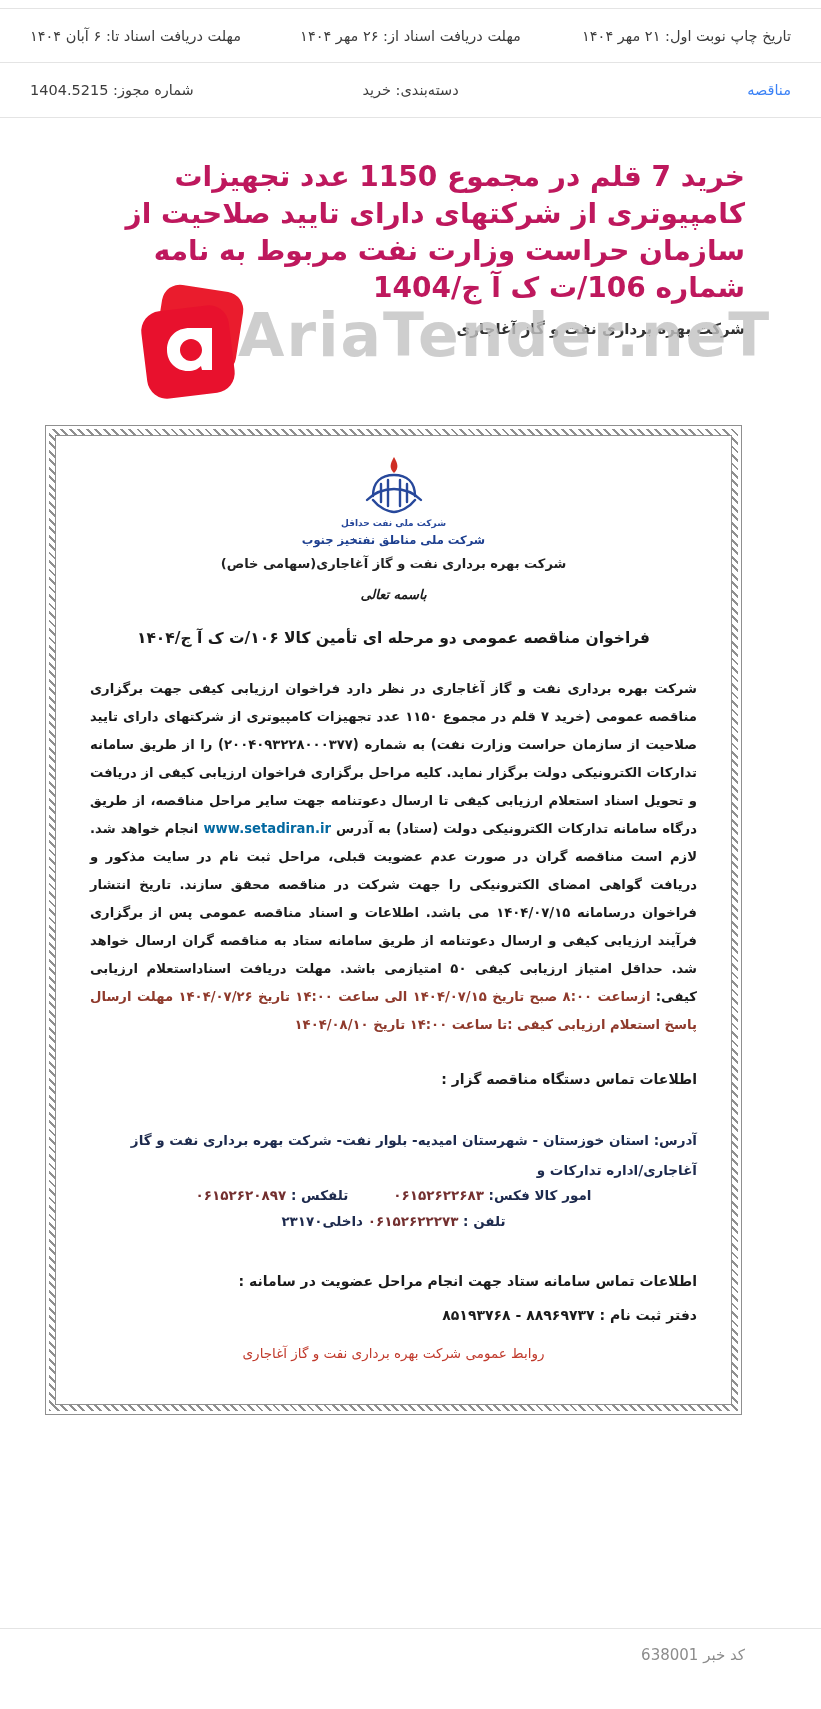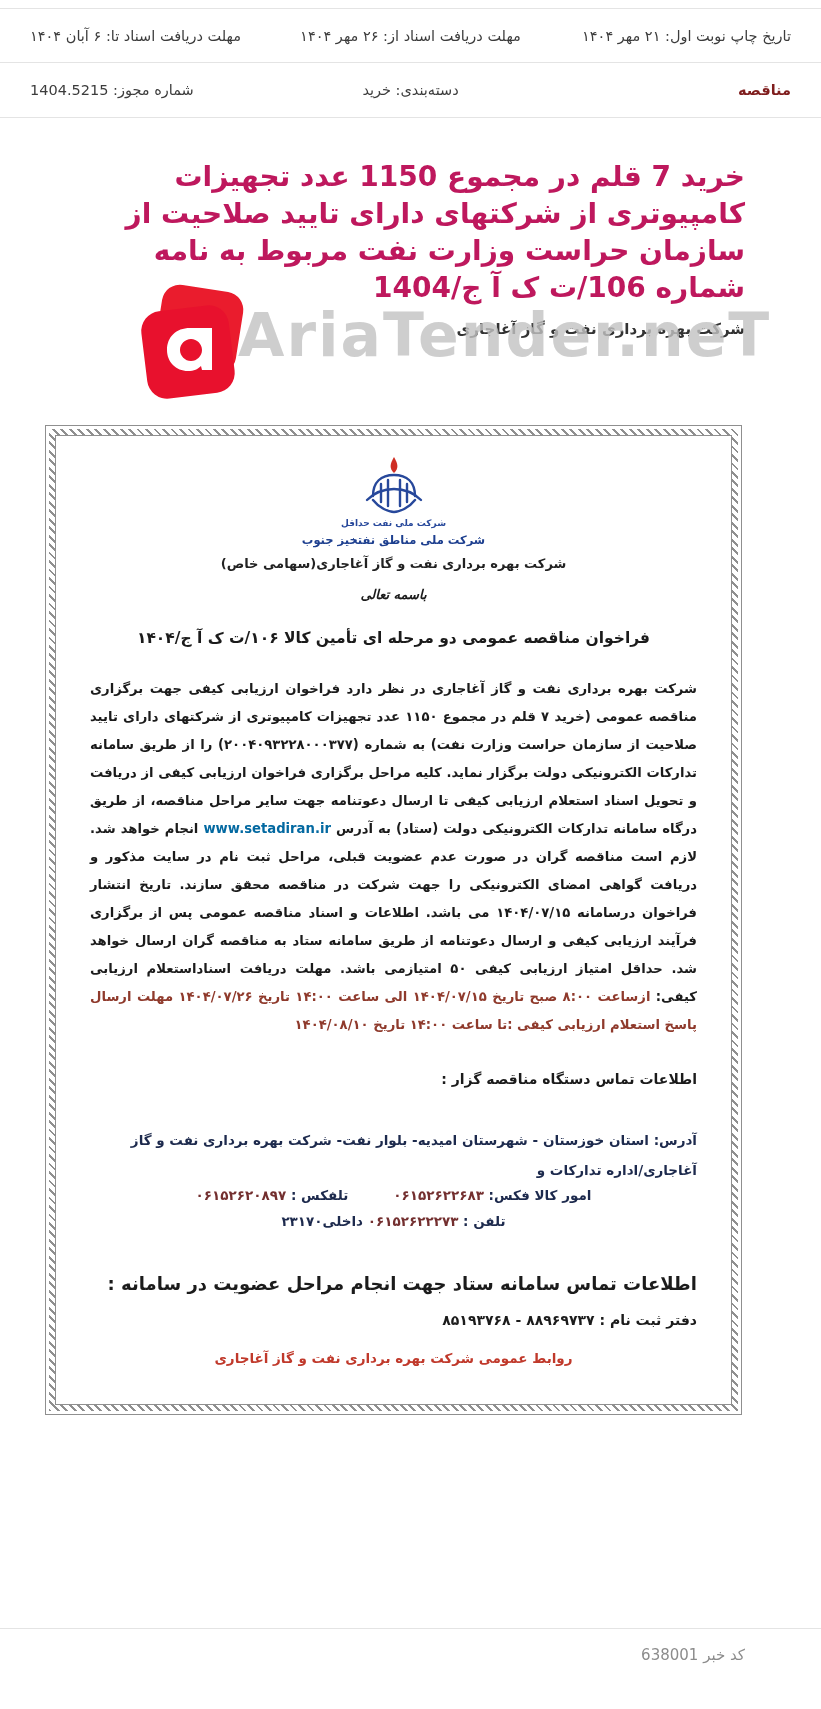--- a/index.html
+++ b/index.html
@@ -13,21 +13,21 @@
     display:flex; direction:rtl; align-items:center;
     height:55px; padding:0 30px;
     border-bottom:1px solid #e4e4e4;
     color:#3c3c3c; font-size:14.5px;
   }
   .row1 { margin-top:8px; border-top:1px solid #e4e4e4; }
   .cell { flex:1; }
   .cell.start { text-align:right; }
   .cell.center { text-align:center; }
   .cell.end { text-align:left; }
-  .row2 .start { font-weight:bold; color:#7f1d1d; }
+  .row2 .start { font-weight:normal; color:#3b82f6; }
   
   .title {
     direction:rtl; text-align:right;
     margin:40px 76px 0; font-size:28px; line-height:37px;
     font-weight:700; color:#be185d;
   }
   .company {
     direction:rtl; text-align:right;
     margin:14px 76px 0; font-size:15px; font-weight:bold; color:#333;
   }
@@ -65,24 +65,24 @@
     line-height:28px; text-align:justify;
   }
   .doc-url { color:#0369a1; }
   .red  { color:#8f3a2c; }
   .num  { color:#732f2f; }
   .contact-heading { margin-top:32px; text-align:right; font-size:14px; font-weight:bold; }
   .addr1 { margin-top:38px; text-align:right;  font-size:13.5px; font-weight:bold; color:#1d2a4d; line-height:30px; }
   .addr2 { margin-top:2px;  text-align:center; font-size:13.5px; font-weight:bold; color:#1d2a4d; }
   .addr3 { margin-top:10px; text-align:center; font-size:13.5px; font-weight:bold; color:#1d2a4d; }
   .spacer { display:inline-block; width:45px; }
-  .setad-heading { margin-top:44px; text-align:right; font-size:18px; font-weight:bold; }
+  .setad-heading { margin-top:44px; text-align:right; font-size:14px; font-weight:bold; }
   .call-center   { margin-top:22px; text-align:right; font-size:14px; font-weight:bold; }
   .register      { margin-top:18px; text-align:right; font-size:14px; font-weight:bold; }
-  .pr-line       { margin-top:22px; text-align:center; font-size:13.5px; font-weight:bold; color:#c0392b; }
+  .pr-line       { margin-top:22px; text-align:center; font-size:13.5px; font-weight:normal; color:#c0392b; }
   
   .footer-divider { position:absolute; left:0; right:0; top:1628px; border-top:1px solid #e4e4e4; }
   .news-code {
     position:absolute; top:1646px; right:76px;
     direction:rtl; color:#8c8c8c; font-size:15px;
   }
 </style>
 </head>
 <body>
 

